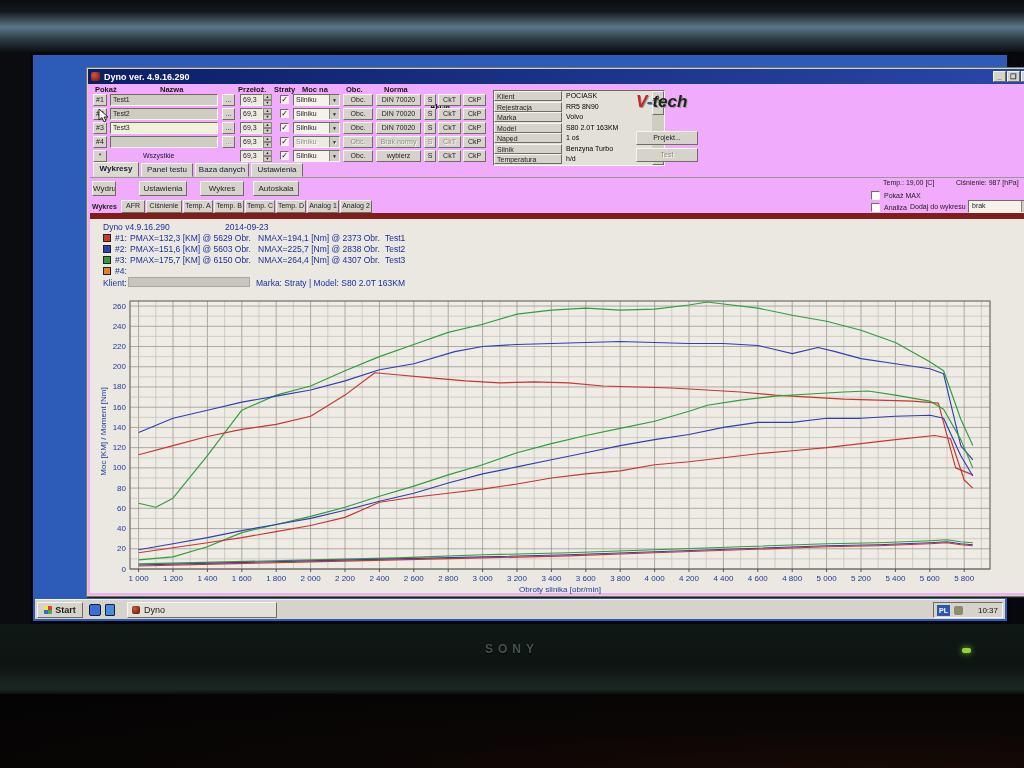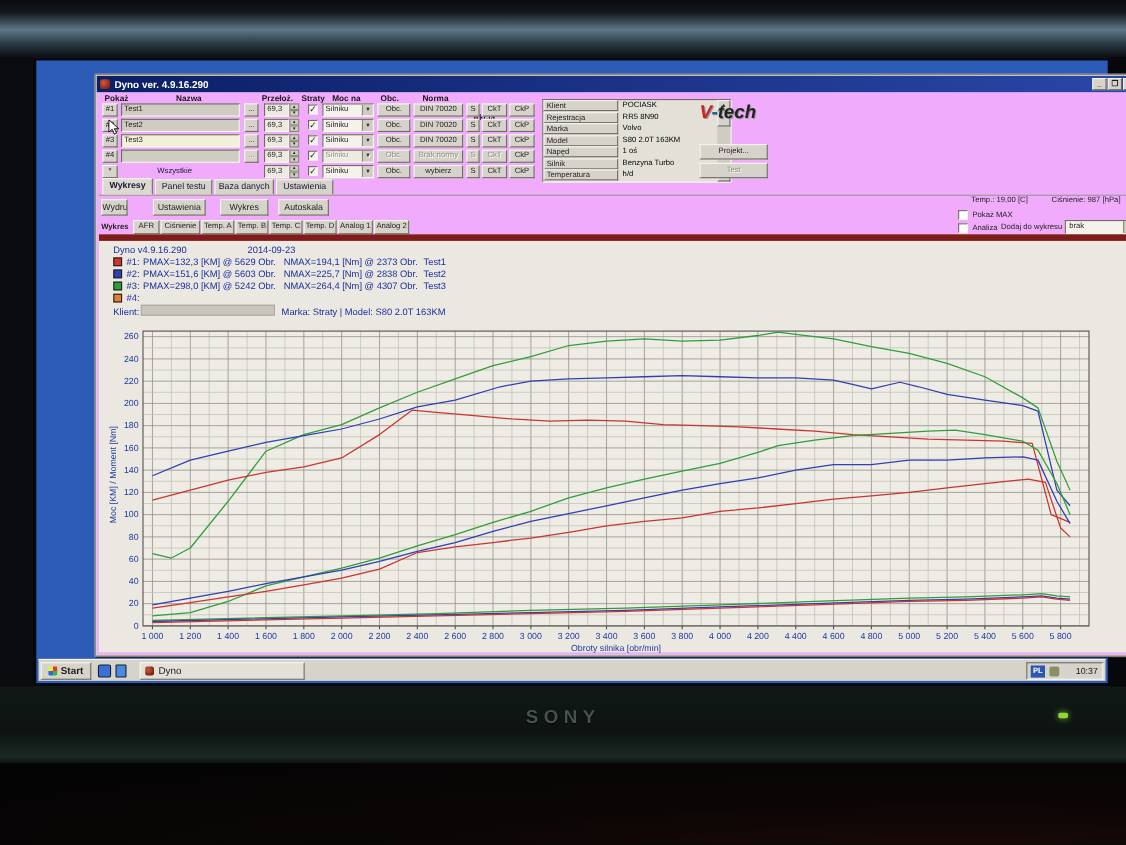--- a/index.html
+++ b/index.html
@@ -4,21 +4,21 @@
 <style>
   html,body{margin:0;padding:0;background:#050607;}
   *{box-sizing:border-box;font-family:"Liberation Sans",sans-serif;}
   .abs{position:absolute;}
   .photo{position:relative;width:1024px;height:768px;overflow:hidden;background:#060708;}
   .bezel-top{position:absolute;left:0;top:0;width:1024px;height:52px;
     background:linear-gradient(180deg,#0a0c0f 0%,#14181d 22%,#5d7686 52%,#2b3a44 76%,#0c0f13 100%);}
   .bezel-side-l{position:absolute;left:0;top:52px;width:30px;height:572px;background:#0a0c10;}
   .bezel-side-r{position:absolute;left:1010px;top:52px;width:14px;height:572px;background:#07080c;}
   .bezel-bottom{position:absolute;left:0;top:624px;width:1024px;height:70px;background:linear-gradient(180deg,#101815 0%,#0d1412 60%,#1c2823 92%,#0b100e 100%);}
-  .brand{position:absolute;left:0;top:18px;width:100%;text-align:center;font-size:17px;font-weight:bold;
+  .brand{position:absolute;left:0;top:18px;width:100%;text-align:center;font-size:12px;font-weight:bold;
     letter-spacing:5px;color:#47524d;text-shadow:0 1px 1px #000;}
   .led{position:absolute;left:962px;top:24px;width:9px;height:5px;border-radius:2px;background:#96d43c;box-shadow:0 0 6px #7ec334;}
   .desk{position:absolute;left:0;top:694px;width:1024px;height:74px;
     background:radial-gradient(ellipse at 85% 120%, #1c0a06 0%, #0a0605 45%, #040404 100%);}
   .screen{position:absolute;left:30px;top:52px;width:980px;height:572px;background:#2d5cb8;border:3px solid #05070d;}
   
   .win{position:absolute;left:13px;top:12px;width:952px;height:530px;background:#d6d3ca;border:1px solid #75726a;box-shadow:1px 1px 0 #202020;margin-left:40px;}
   .titlebar{position:absolute;left:1px;top:1px;right:1px;height:15px;background:linear-gradient(90deg,#0b1f66,#2a47a8);
     color:#fff;font-size:9px;font-weight:bold;display:flex;align-items:center;padding:0 2px;}
   .titlebar .app-ico{width:9px;height:9px;border-radius:2px;background:radial-gradient(circle at 35% 35%,#d8553a,#6b1408);margin:0 4px 0 1px;}
@@ -269,21 +269,21 @@
             <div class="abs legend-row" style="top:22px;">
               <span class="sq" style="background: rgb(47, 63, 180);"></span>
               <span class="abs" style="left:15px;">#2:</span>
               <span class="abs" style="left:30px;">PMAX=151,6 [KM] @ 5603 Obr.</span>
               <span class="abs" style="left:158px;">NMAX=225,7 [Nm] @ 2838 Obr.</span>
               <span class="abs" style="left:285px;">Test2</span>
             </div>
             <div class="abs legend-row" style="top:33px;">
               <span class="sq" style="background: rgb(47, 158, 58);"></span>
               <span class="abs" style="left:15px;">#3:</span>
-              <span class="abs" style="left:30px;">PMAX=298,0 [KM] @ 5242 Obr.</span>
+              <span class="abs" style="left:30px;">PMAX=175,7 [KM] @ 6150 Obr.</span>
               <span class="abs" style="left:158px;">NMAX=264,4 [Nm] @ 4307 Obr.</span>
               <span class="abs" style="left:285px;">Test3</span>
             </div>
             <div class="abs legend-row" style="top:44px;">
               <span class="sq" style="background: rgb(224, 128, 48);"></span>
               <span class="abs" style="left:15px;">#4:</span>
             </div>
             <div class="abs legend-row" style="top:56px;">
               <span class="abs" style="left:3px;">Klient:</span>
               <span class="abs" style="left:28px;top:-1px;width:122px;height:10px;background:#c9c6bd;border:1px solid #aaa79e;"></span>

